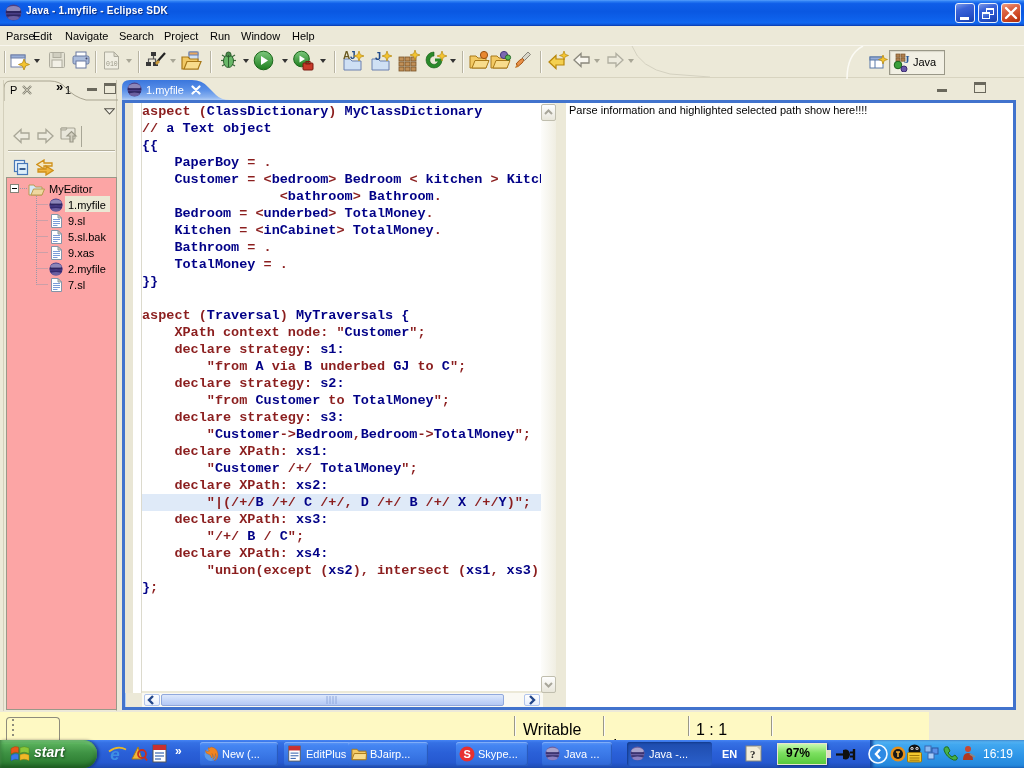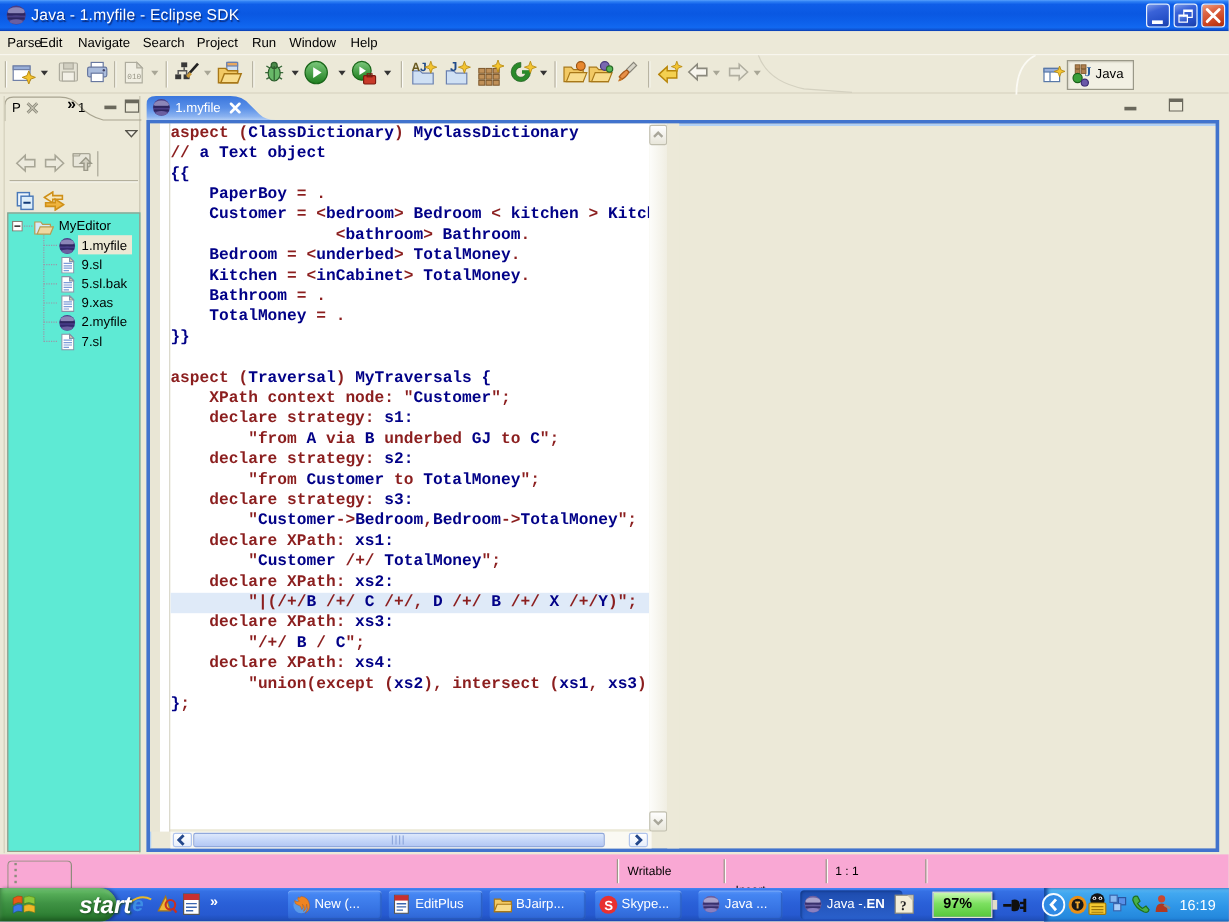--- a/index.html
+++ b/index.html
@@ -1,64 +1,64 @@
 <!DOCTYPE html>
 <html><head><meta charset="utf-8">
 <style>
 *{margin:0;padding:0;box-sizing:border-box;}
 html,body{width:1024px;height:768px;overflow:hidden;}
 body{font-family:"Liberation Sans",sans-serif;background:#ece9d8;position:relative;}
 .abs{position:absolute;}
 
 #title{left:0;top:0;width:1024px;height:26px;
 background:linear-gradient(180deg,#57a0fc 0%,#2e80f4 5%,#0f5ee8 14%,#0a58e2 45%,#0d60ea 70%,#1168f0 88%,#0e54d4 95%,#0a38a8 100%);}
-#title .ttxt{left:26px;top:5px;color:#fff;font-size:13px;font-weight:normal;letter-spacing:.2px;text-shadow:1px 1px 1px #0a2a7a;}
+#title .ttxt{left:26px;top:5px;color:#fff;font-size:10px;font-weight:bold;letter-spacing:.2px;text-shadow:1px 1px 1px #0a2a7a;}
 .tbtn{top:3px;width:20px;height:20px;border:1px solid #e8f0fc;border-radius:3px;}
 .tbtn.b1{left:955px;background:linear-gradient(160deg,#7d9ae8 0%,#3a63d8 30%,#2650c8 70%,#1a3fa8 100%);}
 .tbtn.b2{left:978px;background:linear-gradient(160deg,#7d9ae8 0%,#3a63d8 30%,#2650c8 70%,#1a3fa8 100%);}
 .tbtn.b3{left:1001px;background:linear-gradient(160deg,#f0a080 0%,#dd6848 30%,#cc4420 70%,#aa2c0c 100%);}
 
 #menu{left:0;top:26px;width:1024px;height:19px;background:#ece9d8;font-size:11px;color:#000;}
 #menu span{position:absolute;top:4px;}
 
 #tools{left:0;top:45px;width:1024px;height:33px;background:#ece9d8;border-top:1px solid #f8f6ee;border-bottom:1px solid #d8d4c0;}
 .tsep{top:5px;width:1px;height:22px;background:#b8b4a2;box-shadow:1px 0 0 #fbfaf6;}
 .drop{top:13px;width:0;height:0;border-left:3px solid transparent;border-right:3px solid transparent;border-top:4px solid #333;}
 .dropg{border-top-color:#a8a696;}
 
 #lpanel{left:3px;top:80px;width:114px;height:631px;border-left:1px solid #d4d0bc;border-right:1px solid #c8c4b0;}
-#ltree{left:2px;top:97px;width:111px;height:533px;background:#5eead4;border:1px solid #9a9888;}
+#ltree{left:2px;top:97px;width:111px;height:533px;background:#fca5a5;border:1px solid #9a9888;}
 .trow{position:absolute;left:0;height:16px;font-size:11px;color:#000;}
 
 #edarea{left:122px;top:80px;width:894px;height:630px;}
 #edbox{left:0;top:20px;width:894px;height:610px;border:3px solid #4173cd;background:#ece9d8;box-shadow:inset 1px 2px 0 #b0d0f6;}
 #edruler{left:0;top:0;width:17px;height:590px;background:linear-gradient(90deg,#e9e6d5 0,#e9e6d5 8px,#ffffff 8px,#ffffff 16px,#dcdacd 16px,#dcdacd 17px);}
 #edtext{left:17px;top:0;width:399px;height:588px;background:#fff;overflow:hidden;}
 pre.code{font-family:"Liberation Mono",monospace;font-size:13.5px;line-height:17px;font-weight:bold;white-space:pre;}
 .r{color:#8b1e1e;}.b{color:#010187;}
 #hlline{left:0;top:391px;width:399px;height:17px;background:#dfeaf8;}
 #vscroll{left:416px;top:0;width:15px;height:588px;background:linear-gradient(90deg,#fdfdfb,#f0eee2);}
 .sbtn{width:15px;height:17px;background:linear-gradient(180deg,#fefefe,#e8e6da);border:1px solid #c0beae;border-radius:2px;}
 #hscroll{left:17px;top:590px;width:401px;height:14px;background:#faf9f3;}
 .hbtn{top:1px;width:16px;height:12px;background:linear-gradient(180deg,#fff,#e8effc);border:1px solid #b0c4ec;border-radius:2px;}
 .hbtn svg{margin-top:0px;display:block;}
 #hthumb{left:19px;top:1px;width:343px;height:12px;border:1px solid #90a8dc;border-radius:2px;background:linear-gradient(180deg,#dde8fb,#c2d4f8 60%,#b4c8f4);}
 #rsash{left:431px;top:0;width:10px;height:604px;background:#ece9d8;}
 #rpane{left:441px;top:0;width:447px;height:604px;background:#fff;font-size:11px;}
 
-#status{left:0;top:712px;width:1024px;height:28px;background:#f9a8d4;font-size:10px;color:#000;}
+#status{left:0;top:712px;width:929px;height:28px;background:#fef9c3;font-size:16px;color:#000;}
 .ssep{top:4px;width:1px;height:20px;background:#9a9888;box-shadow:1px 0 0 #fbfaf6;}
 
 #taskbar{left:0;top:740px;width:1024px;height:28px;background:linear-gradient(180deg,#4584f4 0%,#3570e4 10%,#2a60d8 45%,#2659d0 80%,#2050bc 93%,#1c48ac 100%);}
 #startbtn{left:0;top:0;width:97px;height:28px;border-radius:0 14px 14px 0;
 background:linear-gradient(180deg,#3f9048 0%,#59b15b 12%,#3f9344 45%,#2f8034 80%,#256b29 100%);
 box-shadow:inset 0 -2px 4px #1c5a20, inset 0 2px 3px #7cc97e, 2px 0 3px rgba(0,0,30,.4);}
-#startbtn .stxt{left:34px;top:4px;color:#fff;font-size:20px;font-weight:bold;font-style:italic;text-shadow:1px 1px 2px #1a4a1d;margin-left:32px;}
+#startbtn .stxt{left:34px;top:4px;color:#fff;font-size:14px;font-weight:bold;font-style:italic;text-shadow:1px 1px 2px #1a4a1d;}
 .taskbtn{top:2px;width:78px;height:24px;border-radius:3px;color:#fff;font-size:11px;
-background:linear-gradient(180deg,#5a95f8 0%,#4485f2 15%,#3672e2 70%,#2f66d4 100%);box-shadow:inset 0 1px 0 #7fadf8, inset -1px -1px 1px #2858b8;margin-left:40px;}
+background:linear-gradient(180deg,#5a95f8 0%,#4485f2 15%,#3672e2 70%,#2f66d4 100%);box-shadow:inset 0 1px 0 #7fadf8, inset -1px -1px 1px #2858b8;}
 .taskbtn span{position:absolute;left:22px;top:6px;white-space:nowrap;}
 .taskbtn.pressed{background:linear-gradient(180deg,#1e4cae 0%,#2456bc 50%,#2a60cc 100%);box-shadow:inset 1px 1px 2px #123a8a;}
 #tray{left:870px;top:0;width:154px;height:28px;background:linear-gradient(180deg,#64c0f8 0%,#42a8f0 15%,#2e96e8 55%,#2488dc 90%,#1f7cd0 100%);box-shadow:inset 3px 0 3px #15489e;}
 .white{color:#fff;}
 </style></head>
 <body>
 <svg width="0" height="0" style="position:absolute">
   <defs>
     <g id="sphere">
       <circle cx="7" cy="7" r="6.6" fill="#4a3f8a"></circle>
@@ -495,20 +495,23 @@
       <svg class="abs" style="left:184px;top:3px" width="12" height="8">
           <g stroke="#90a8dc" stroke-width="1">
             <line x1="1" y1="0" x2="1" y2="8"></line>
             <line x1="4" y1="0" x2="4" y2="8"></line>
             <line x1="7" y1="0" x2="7" y2="8"></line>
             <line x1="10" y1="0" x2="10" y2="8"></line>
           </g>
         </svg>
     </div>
     <div id="rsash" class="abs"></div>
+    <div id="rpane" class="abs">
+        <span class="abs" style="left:3px;top:1px">Parse information and highlighted selected path show here!!!!</span>
+      </div>
   </div>
 </div>
 
 <div id="status" class="abs">
   <div class="abs" style="left:6px;top:5px;width:54px;height:23px;border:1px solid #8e8c7c;border-radius:4px 4px 0 0;border-bottom:none;"></div>
   <svg class="abs" style="left:11px;top:7px" width="4" height="18">
       <g fill="#8e8c7c">
         <rect x="1" y="0" width="2" height="2"></rect>
         <rect x="1" y="5" width="2" height="2"></rect>
         <rect x="1" y="10" width="2" height="2"></rect>
@@ -596,21 +599,21 @@
       <rect x="2" y="1" width="13" height="17" fill="#fff" stroke="#555"></rect>
       <rect x="2" y="1" width="13" height="5" fill="#c83030"></rect>
       <g stroke="#3a66b0" stroke-width="1.2">
           <line x1="4" y1="9" x2="13" y2="9"></line>
           <line x1="4" y1="12" x2="13" y2="12"></line>
           <line x1="4" y1="15" x2="10" y2="15"></line>
         </g>
     </svg>
     <span>EditPlus</span>
   </div>
-  <div class="abs taskbtn" style="left:368px;width:80px">
+  <div class="abs taskbtn" style="left:348px;width:80px">
     <svg class="abs" style="left:3px;top:5px" width="16" height="14" viewBox="0 0 17 14">
       <path d="M1 13 L1 2 L6.5 2 L8 4 L16 4 L16 13 Z" fill="#f2c964" stroke="#a87818"></path>
       <path d="M1 13 L3.5 6.5 L16.5 6.5 L16 13 Z" fill="#f8dc8c" stroke="#a87818"></path>
     </svg>
     <span>BJairp...</span>
   </div>
   <div class="abs taskbtn" style="left:456px;width:72px">
     <svg class="abs" style="left:3px;top:4px" width="16" height="16" viewBox="0 0 16 16">
       <circle cx="8" cy="8" r="7.5" fill="#e83030"></circle>
       <text x="4.5" y="12" font-size="11" font-weight="bold" fill="#fff" font-family="Liberation Sans">S</text>

